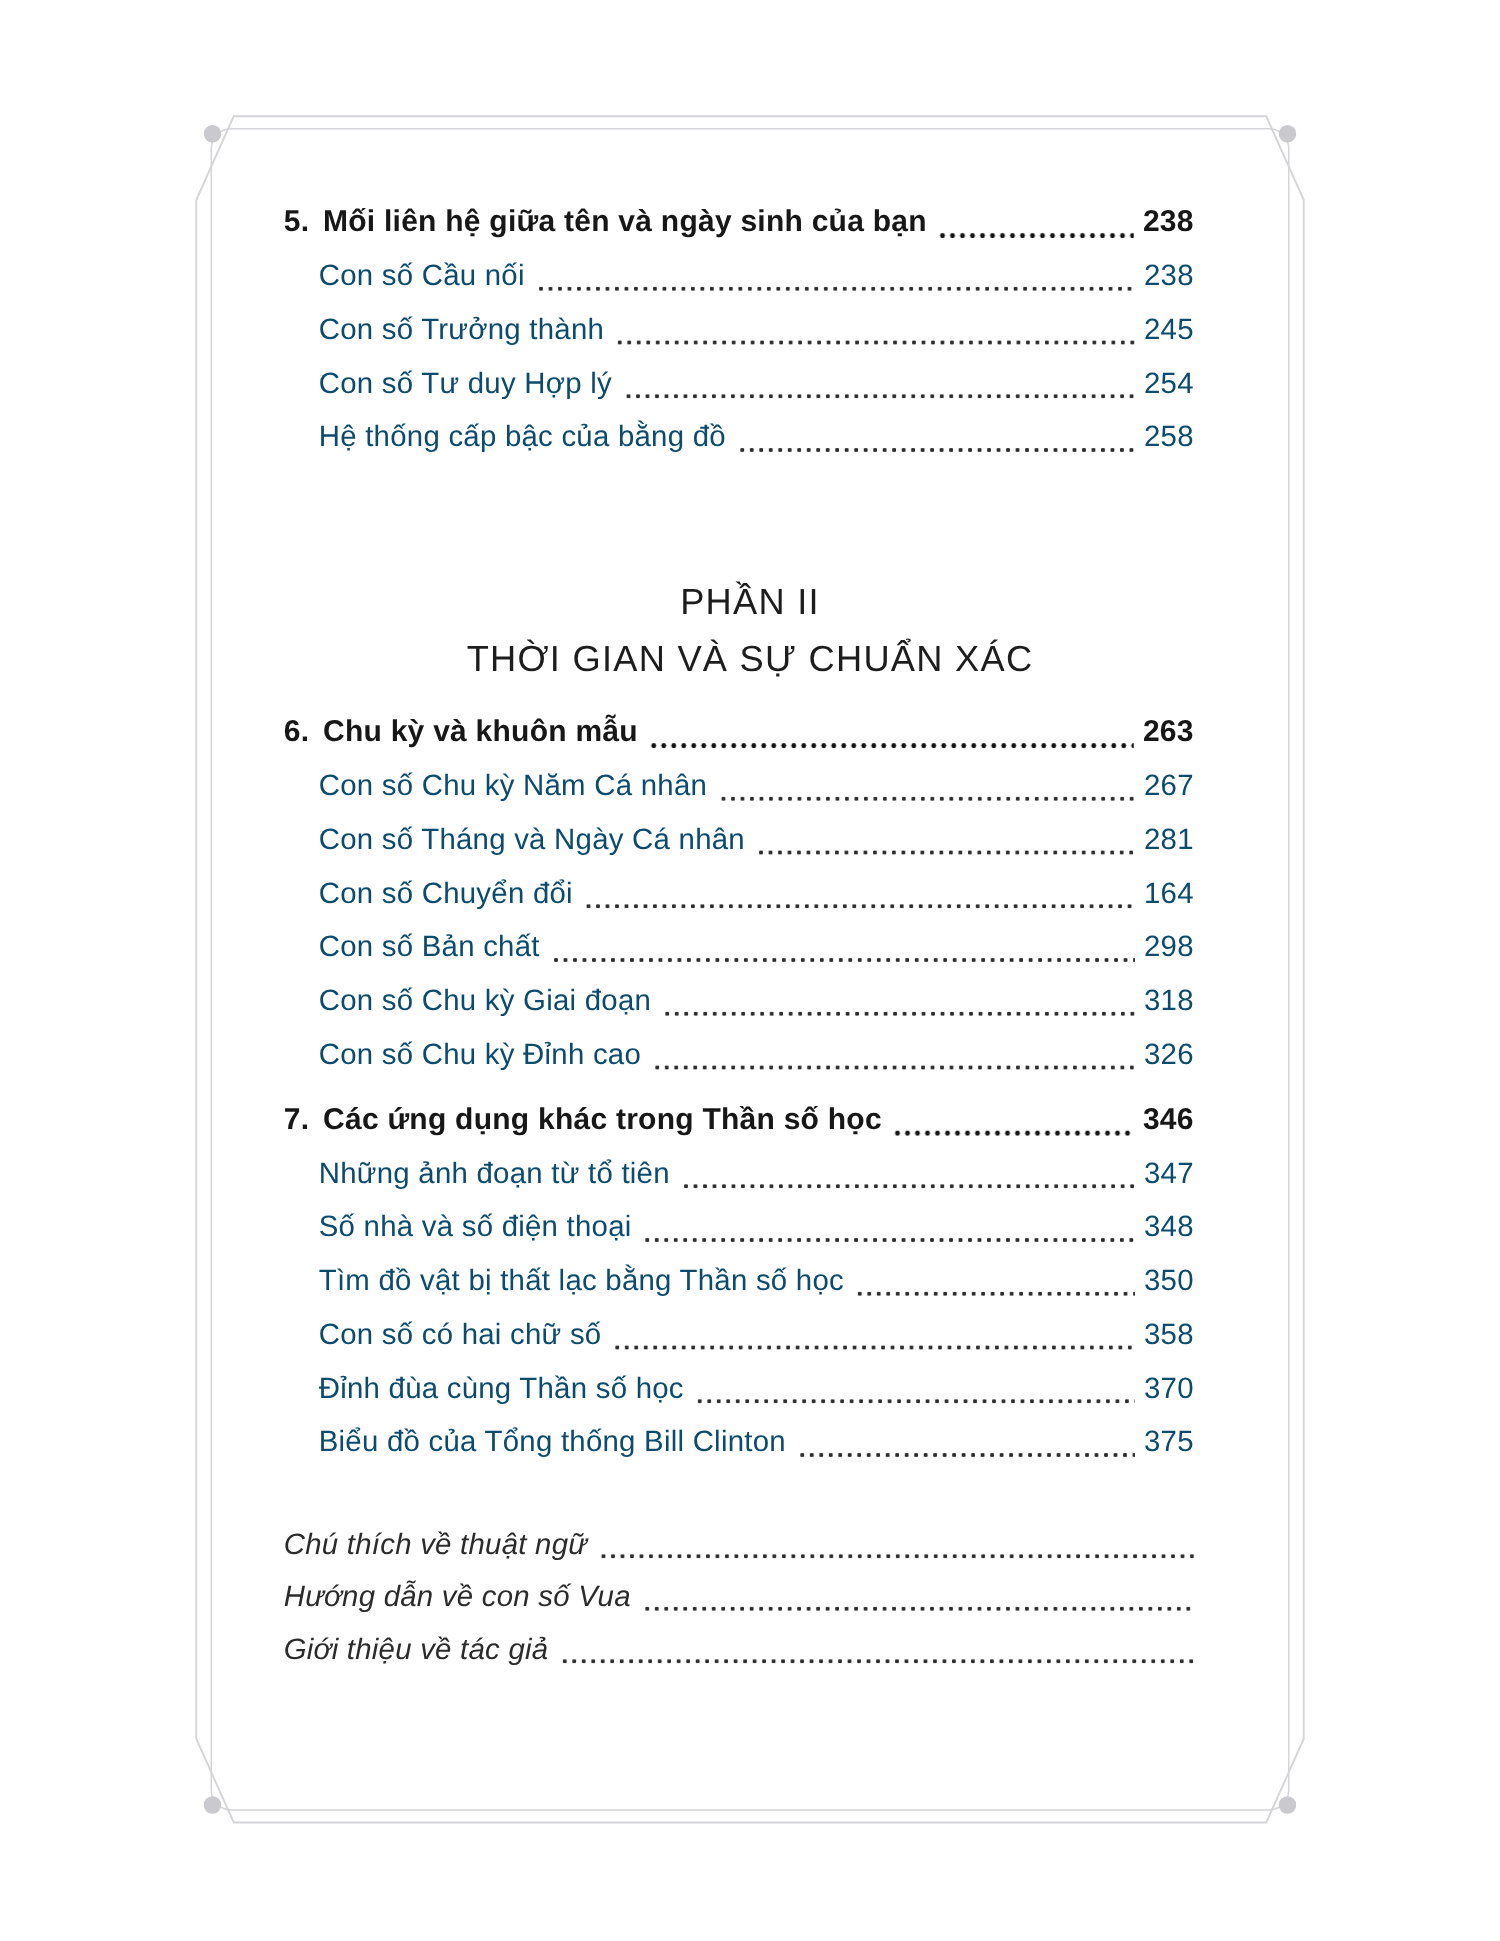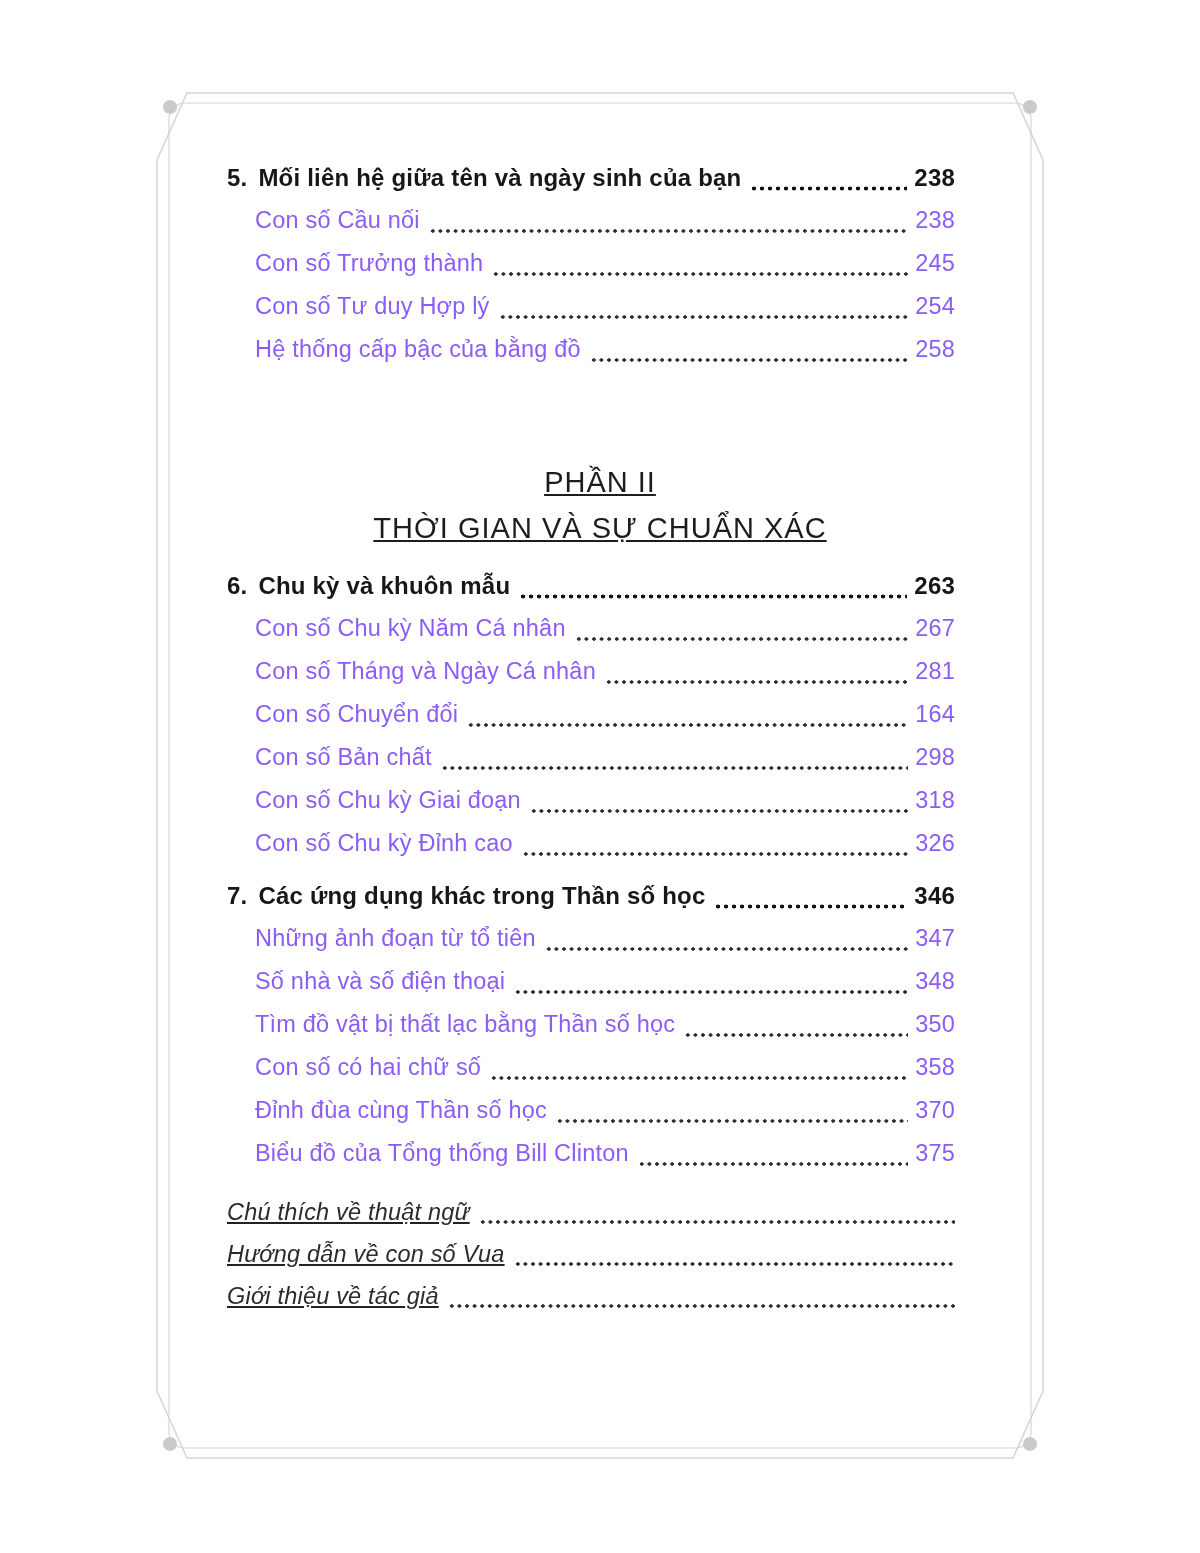--- a/index.html
+++ b/index.html
@@ -28,21 +28,21 @@
     top: 156px;
     width: 728px;
   }
   .row {
     display: flex;
     height: 43px;
     line-height: 43px;
     font-size: 23.5px;
     letter-spacing: 0.2px;
     white-space: nowrap;
-    color: #8b5cf6;
+    color: #0c4a6e;
   }
   .row.chapter {
     font-weight: 700;
     color: #171717;
     font-size: 24px;
   }
   .num {
     margin-right: 11px;
   }
   .row.sub {
@@ -71,28 +71,26 @@
     margin-top: 88px;
     margin-bottom: 13px;
     transform: translateX(9px);
     color: #1d1d1d;
   }
   .part-heading .line {
     font-size: 29px;
     line-height: 46px;
     letter-spacing: 1px;
     font-weight: 500;
-    text-decoration: underline;
   }
   
   .chapter7-block { margin-top: 9px; }
   
   .backmatter {
-    margin-top: 16px;
-    text-decoration: underline;
+    margin-top: 39px;
   }
   .backmatter .row {
     font-style: italic;
     height: 42px;
     line-height: 42px;
     color: #2b2b2b;
   }
   .backmatter .dots {
     margin-right: 0;
   }

